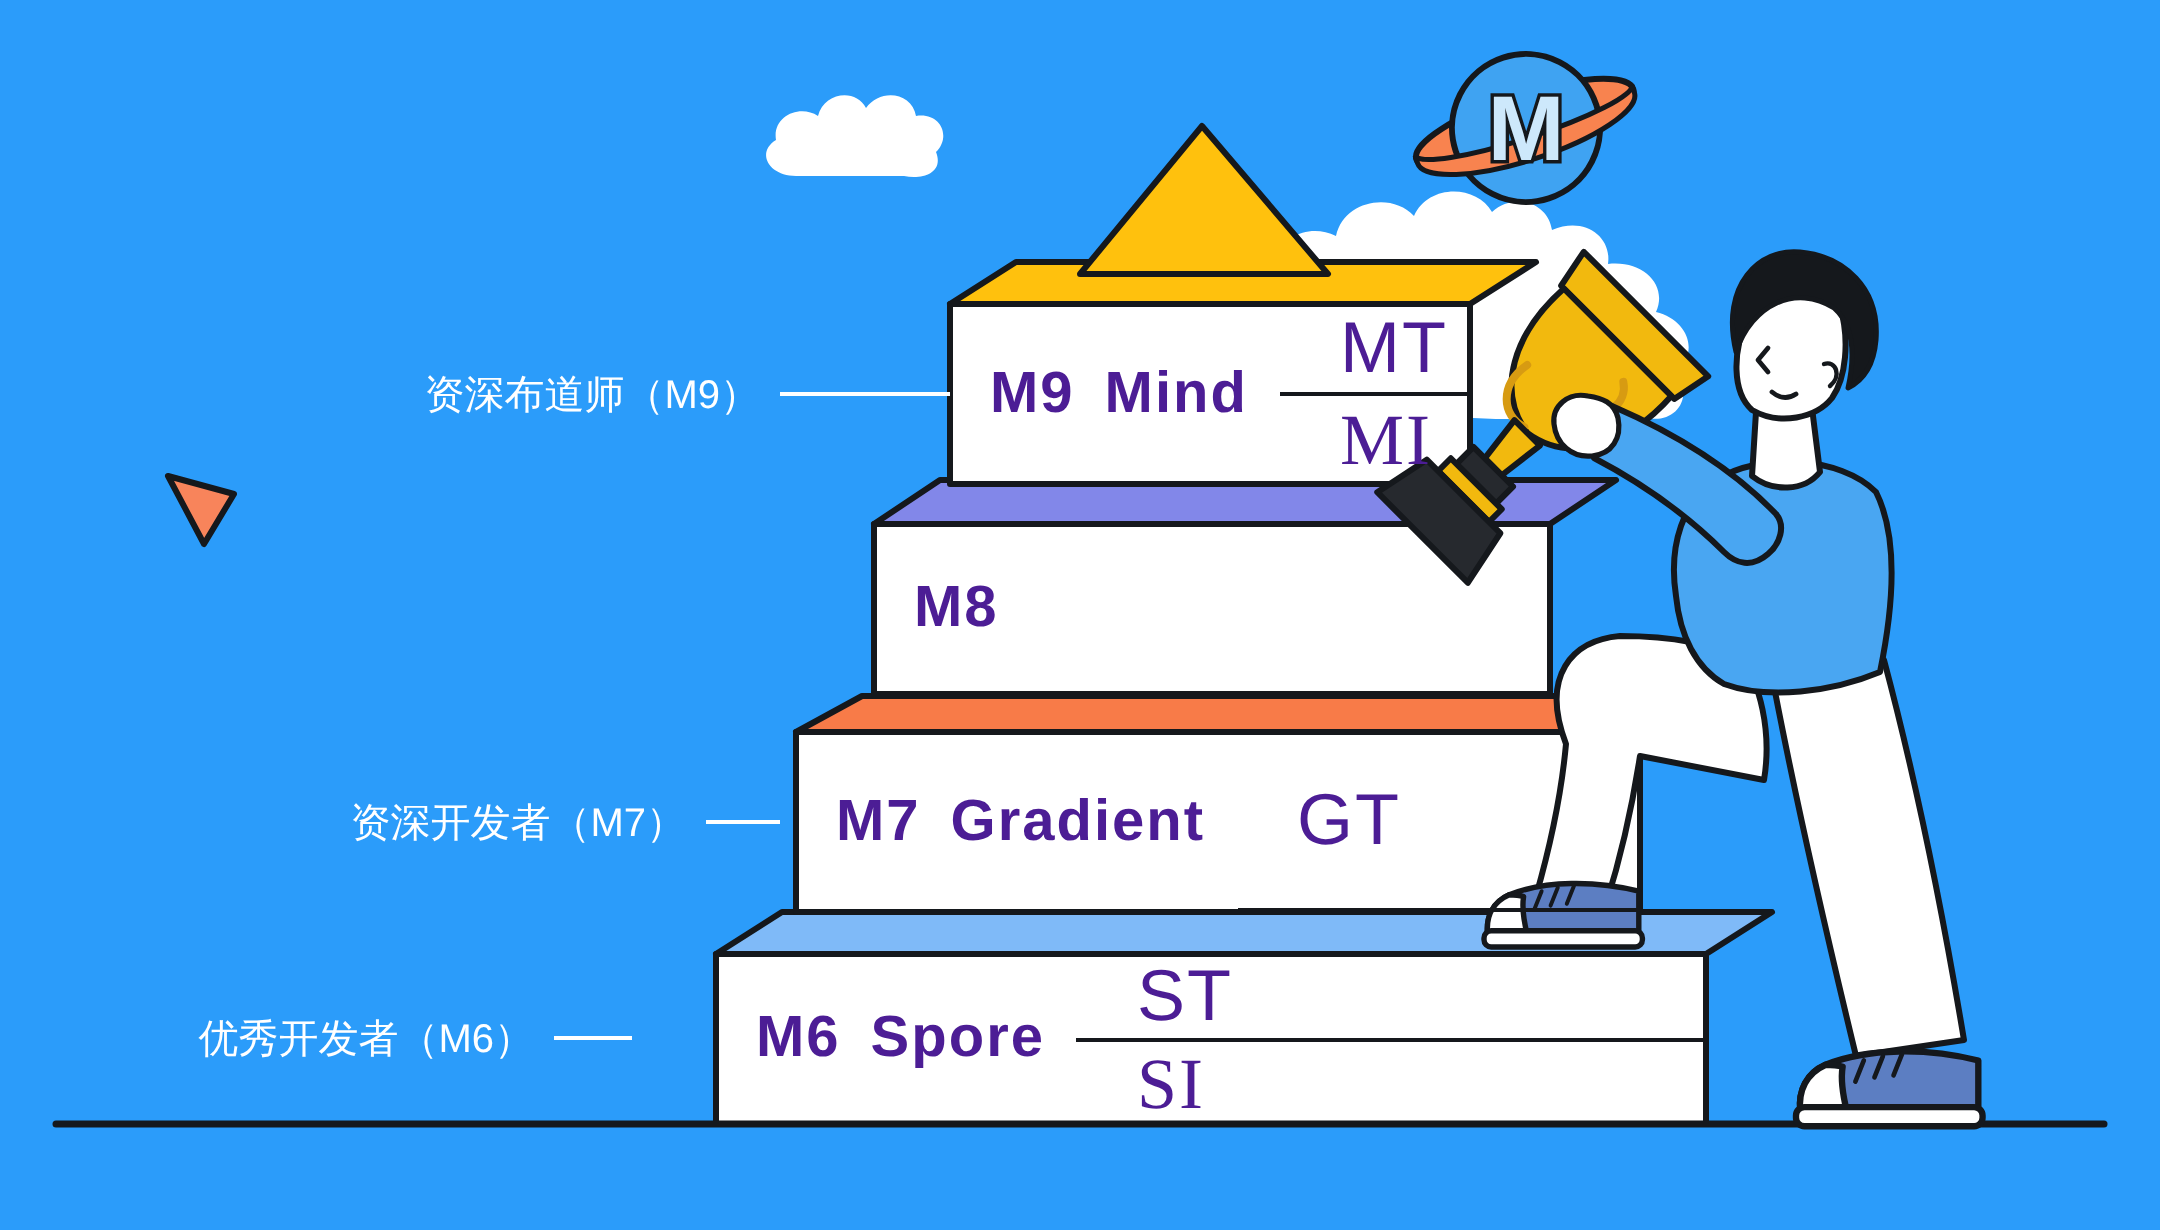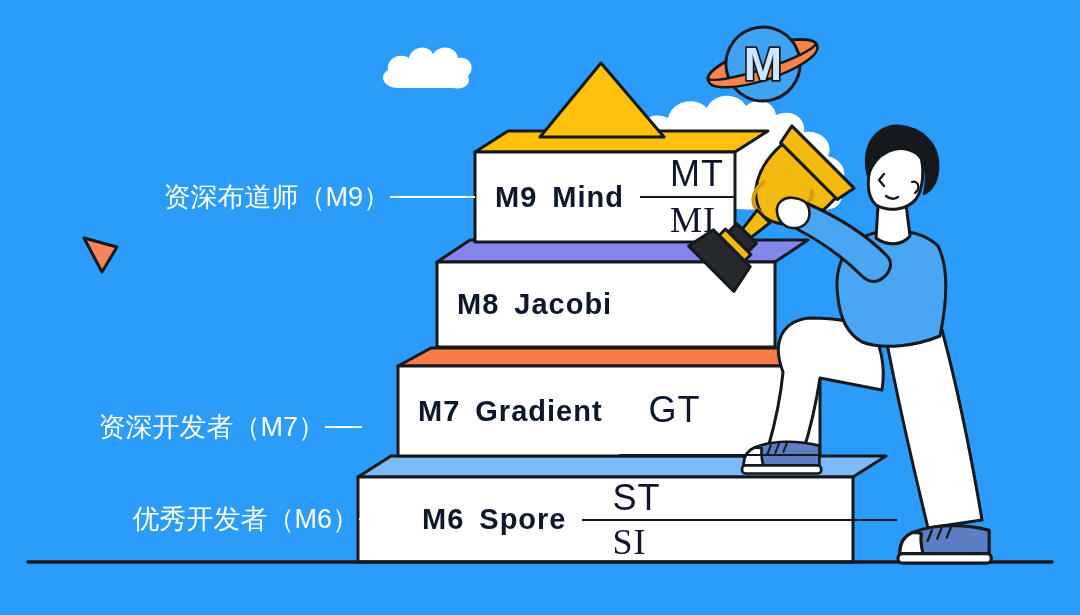--- a/index.html
+++ b/index.html
@@ -3,37 +3,37 @@
 <meta charset="utf-8">
 <style>
   html,body{margin:0;padding:0;background:#1b77c4;}
   .stage{
     position:relative;width:1080px;height:615px;margin:0 auto;
     background:#2B9CFA;overflow:hidden;
     font-family:"Liberation Sans","DejaVu Sans",sans-serif;
   }
   .stage svg{position:absolute;left:0;top:0;}
   
-  .step-panel{position:absolute;display:flex;align-items:center;color:#0f172a;padding-left:20px;box-sizing:border-box;}
+  .step-panel{position:absolute;display:flex;align-items:center;color:#4c1d95;padding-left:20px;box-sizing:border-box;}
   .step-title{display:flex;gap:15px;font-size:29px;font-weight:700;letter-spacing:1px;white-space:nowrap;margin-right:16px;}
   .fraction{flex:1;align-self:stretch;display:flex;flex-direction:column;font-size:36px;font-weight:500;letter-spacing:1px;}
   .frac-top{flex:1;display:flex;align-items:center;padding-left:30px;border-bottom:2.5px solid #15181C;}
   .frac-bottom{flex:1;display:flex;align-items:center;padding-left:30px;font-family:Liberation Serif, serif;}
   
-  .side-label{position:absolute;height:40px;display:flex;align-items:center;color:#FFFFFF;font-size:27px;white-space:nowrap;}
+  .side-label{position:absolute;height:40px;display:flex;align-items:center;gap:10px;color:#FFFFFF;font-size:20px;white-space:nowrap;}
   .lead-line{height:2px;background:#FFFFFF;flex:0 0 auto;}
   #lbl-m9{right:605px;top:177px;}  #lbl-m9 .lead-line{width:85px;}
   #lbl-m8{right:643px;top:284px;}  #lbl-m8 .lead-line{width:92px;}
-  #lbl-m7{right:718px;top:391px;margin-top:16px;}  #lbl-m7 .lead-line{width:37px;}
-  #lbl-m6{right:682px;top:499px;}  #lbl-m6 .lead-line{width:39px;}
+  #lbl-m7{right:690px;top:391px;}  #lbl-m7 .lead-line{width:37px;}
+  #lbl-m6{right:764px;top:499px;}  #lbl-m6 .lead-line{width:39px;}
   
   #panel-m9{left:475px;top:152px;width:260px;height:90px;}
   #panel-m8{left:437px;top:262px;width:386px;height:85px;}
   #panel-m7{left:398px;top:366px;width:422px;height:90px;text-align:center;}
-  #panel-m6{left:358px;top:477px;width:495px;height:85px;margin-left:44px;}
+  #panel-m6{left:358px;top:477px;width:495px;height:85px;}
 </style>
 </head>
 <body>
 
 <div class="stage">
 
   <svg width="1080" height="615" viewBox="0 0 1080 615">
 
     <path fill="#FFFFFF" d="M 398 88 C 384 88 378 76 388 70 C 386 58 400 52 409 58 C 412 46 428 44 433 54 C 440 44 456 46 458 58 C 470 56 476 68 468 76 C 472 86 462 90 452 88 Z"></path>
     <path fill="#FFFFFF" d="M 652 170 C 630 170 624 150 638 142 C 632 122 652 110 668 118 C 672 100 696 96 707 108 C 714 92 738 92 746 106 C 757 96 774 101 776 115 C 792 108 806 118 804 132 C 822 130 834 143 828 156 C 844 160 850 176 838 186 C 848 200 836 214 820 208 C 812 220 792 220 784 208 C 744 212 700 208 676 196 C 660 192 654 182 652 170 Z"></path>
@@ -116,21 +116,20 @@
       <span>Mind</span>
     </div>
     <div class="fraction">
       <div class="frac-top">MT</div>
       <div class="frac-bottom">MI</div>
     </div>
   </div>
   <div class="step-panel" id="panel-m8">
     <div class="step-title">
       <span>M8</span>
-      <span>Jacobi</span>
     </div>
   </div>
   <div class="step-panel" id="panel-m7">
     <div class="step-title">
       <span>M7</span>
       <span>Gradient</span>
     </div>
     <div class="fraction">
       <div class="frac-top">GT</div>
     </div>

